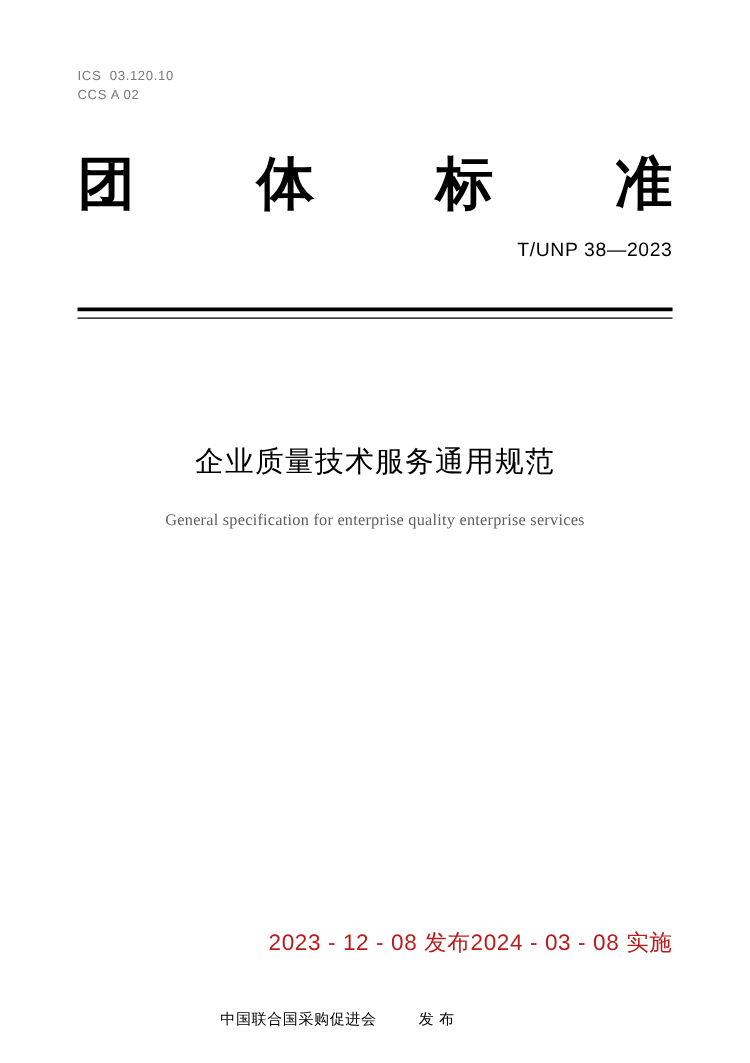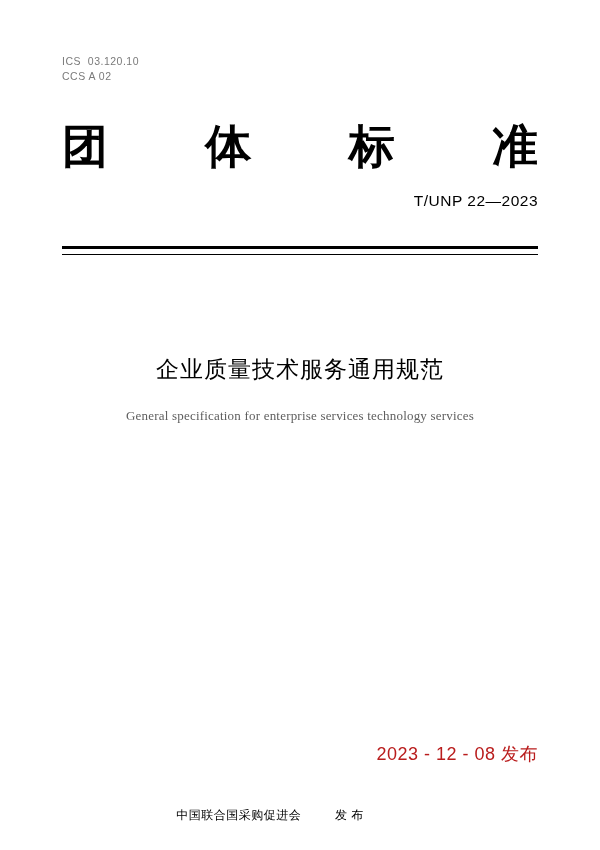--- a/index.html
+++ b/index.html
@@ -152,30 +152,31 @@
     <div>CCS A 02</div>
   </div>
 
   <div class="bigtitle">
     <span>团</span>
     <span>体</span>
     <span>标</span>
     <span>准</span>
   </div>
 
-  <div class="stdnum">T/UNP 22—2023</div>
+  <div class="stdnum">T/UNP 38—2023</div>
 
   <div class="rule-thick"></div>
   <div class="rule-thin"></div>
 
   <div class="doctitle-cn">企业质量技术服务通用规范</div>
-  <div class="doctitle-en">General specification for enterprise services technology services</div>
+  <div class="doctitle-en">General specification for enterprise quality enterprise services</div>
 
   <div class="dates">
     <div>2023 - 12 - 08 发布</div>
+    <div>2024 - 03 - 08 实施</div>
   </div>
 
   <div class="publisher">
     <span>中国联合国采购促进会</span>
     <span class="gap"></span>
     <span>发  布</span>
   </div>
 
 </div>
 

